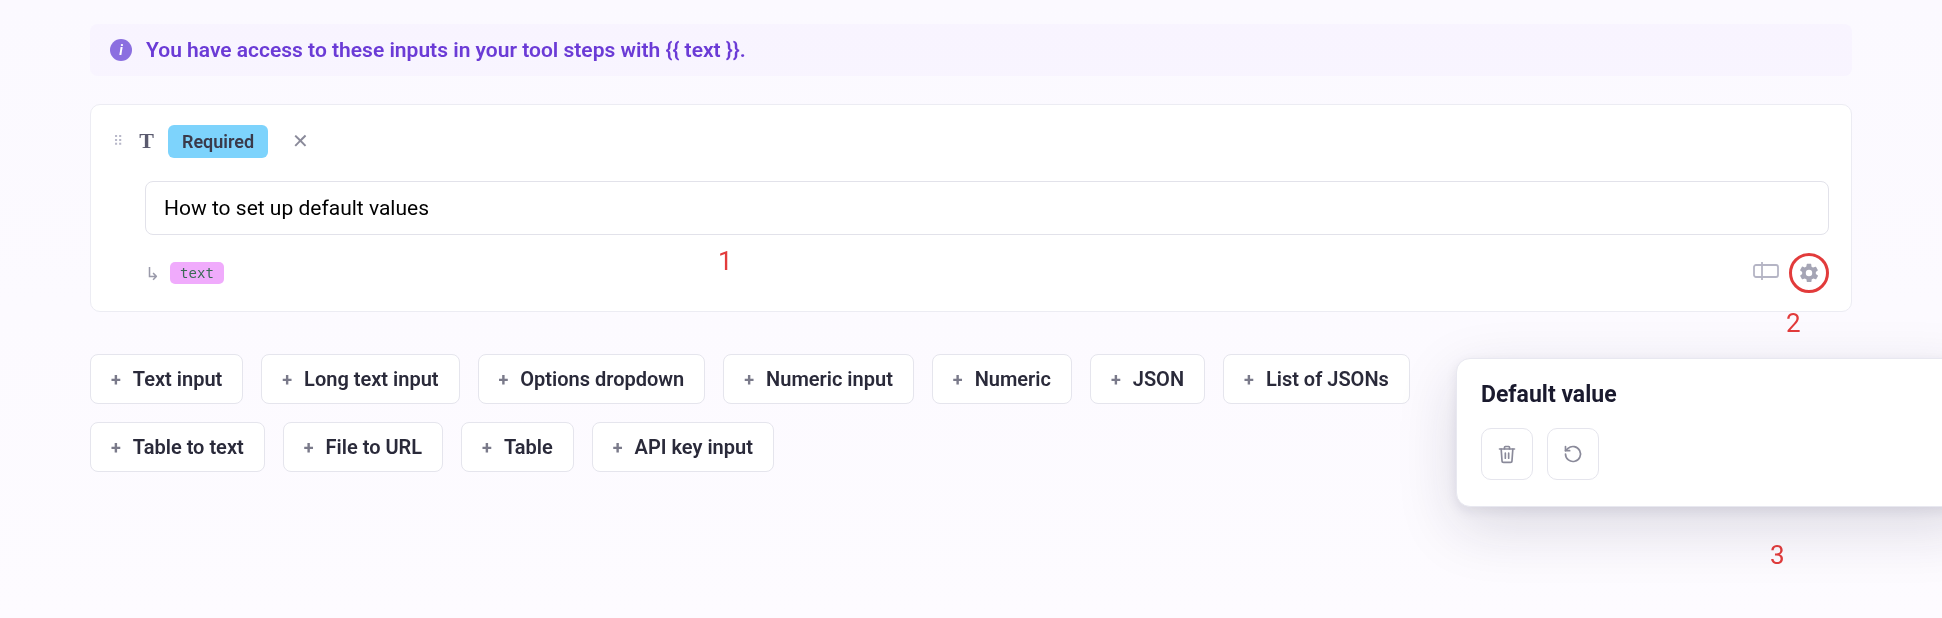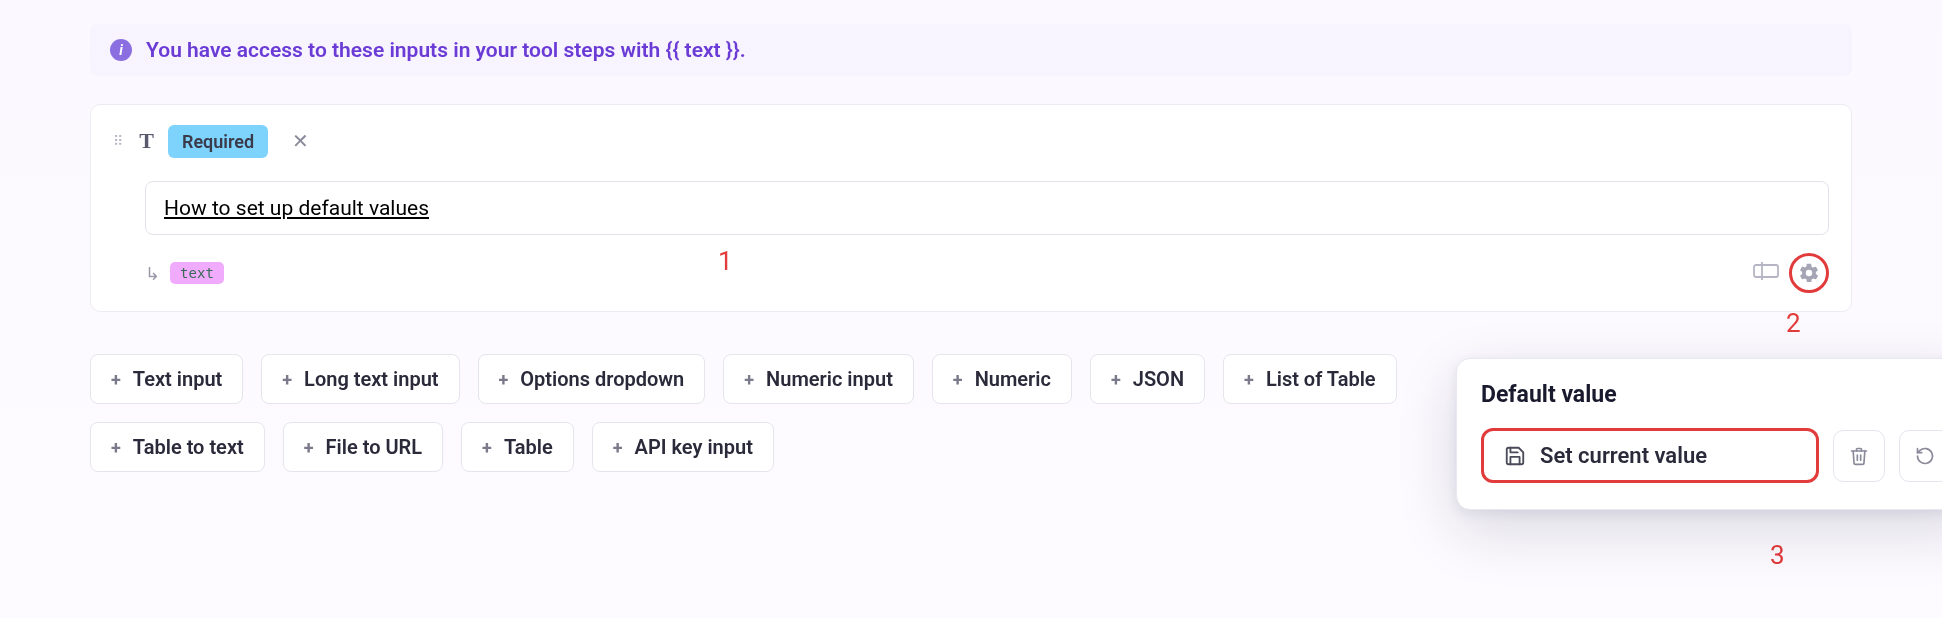--- a/index.html
+++ b/index.html
@@ -92,21 +92,20 @@
     border-radius: 8px;
     padding: 14px 18px;
     font-size: 21px;
     display: flex;
     align-items: center;
     position: relative;
   }
   .input-box input {
     width: 100%; border: none; outline: none; font-size: 21px;
     font-family: inherit;
-    text-decoration: underline;
   }
 
   .callout-num {
     position: absolute;
     color: #e23b3b;
     font-size: 26px;
     font-weight: 400;
   }
 
   .chip-row {
@@ -280,21 +279,21 @@
   <div class="add-chip">
       <span class="plus">+</span>
       <span>Numeric</span>
     </div>
   <div class="add-chip">
       <span class="plus">+</span>
       <span>JSON</span>
     </div>
   <div class="add-chip">
       <span class="plus">+</span>
-      <span>List of Table</span>
+      <span>List of JSONs</span>
     </div>
   <div class="add-chip">
       <span class="plus">+</span>
       <span>Table to text</span>
     </div>
   <div class="add-chip">
       <span class="plus">+</span>
       <span>File to URL</span>
     </div>
   <div class="add-chip">
@@ -307,28 +306,20 @@
     </div>
 </div>
 
 <span class="callout-num" style="top:246px; left:718px;">1</span>
 <span class="callout-num" style="top:308px; left:1786px;">2</span>
 <span class="callout-num" style="top:540px; left:1770px;">3</span>
 
 <div class="popover">
   <h3>Default value</h3>
   <div class="pop-row">
-    <div class="pop-btn">
-      <svg class="save-ico" width="22" height="22" viewBox="0 0 24 24" fill="none" stroke="currentColor" stroke-width="2" stroke-linecap="round" stroke-linejoin="round">
-        <path d="M19 21H5a2 2 0 0 1-2-2V5a2 2 0 0 1 2-2h11l5 5v11a2 2 0 0 1-2 2z"></path>
-        <polyline points="17 21 17 13 7 13 7 21"></polyline>
-          <polyline points="7 3 7 8 15 8"></polyline>
-      </svg>
-      <span>Set current value</span>
-    </div>
     <div class="icon-btn">
       <svg width="20" height="20" viewBox="0 0 24 24" fill="none" stroke="currentColor" stroke-width="2" stroke-linecap="round" stroke-linejoin="round">
         <polyline points="3 6 5 6 21 6"></polyline>
           <path d="M19 6l-1 14a2 2 0 0 1-2 2H8a2 2 0 0 1-2-2L5 6"></path>
         <path d="M10 11v6M14 11v6"></path>
           <path d="M9 6V4a1 1 0 0 1 1-1h4a1 1 0 0 1 1 1v2"></path>
       </svg>
     </div>
     <div class="icon-btn">
       <svg width="20" height="20" viewBox="0 0 24 24" fill="none" stroke="currentColor" stroke-width="2" stroke-linecap="round" stroke-linejoin="round">

